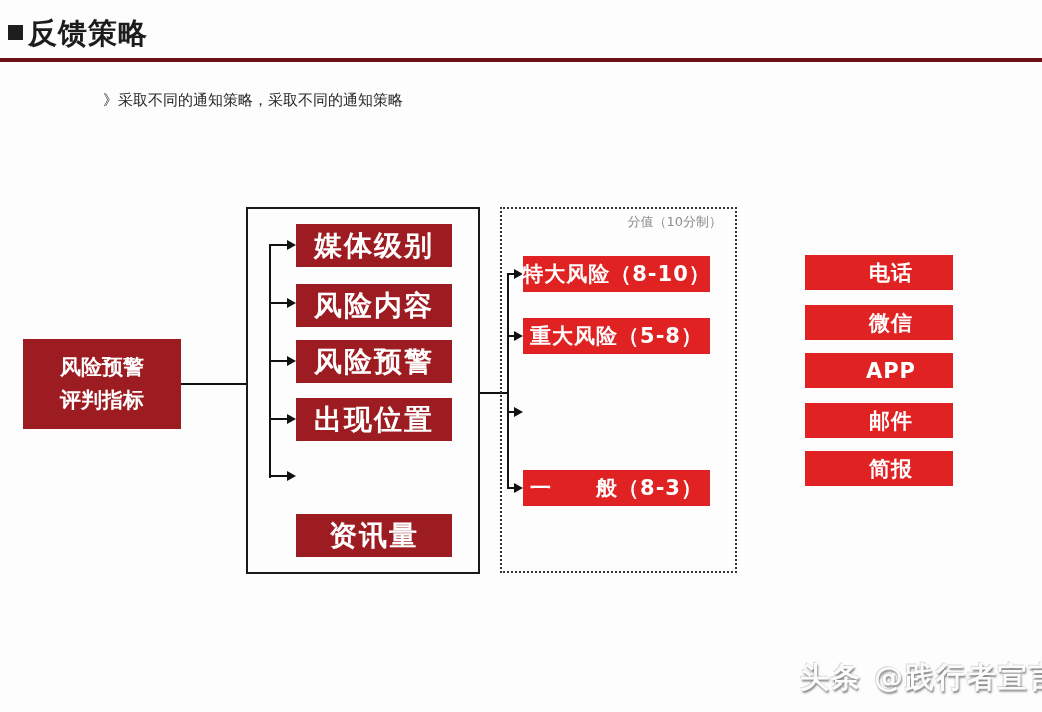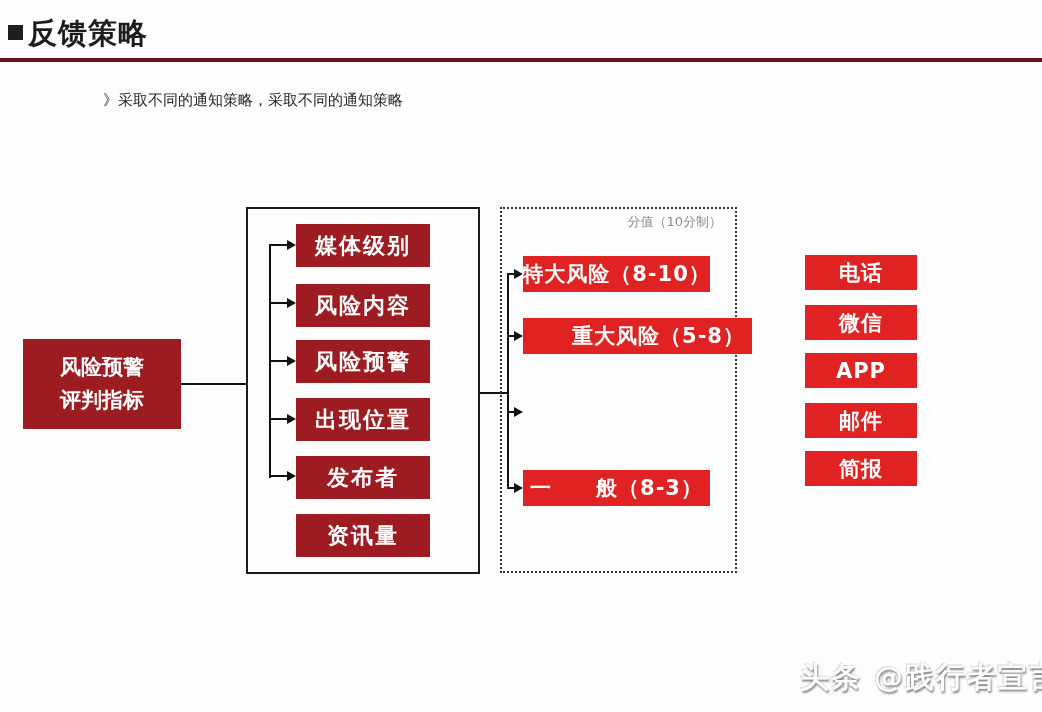--- a/index.html
+++ b/index.html
@@ -31,23 +31,23 @@
     display:flex;align-items:center;justify-content:center;text-align:center;
   }
   .box-bright{
     position:absolute;background:#e02222;color:#fff;font-weight:bold;
     display:flex;align-items:center;justify-content:center;text-align:center;
   }
   .left-box{
     left:23px;top:339px;width:158px;height:90px;
     font-size:21px;line-height:1.55;
   }
-  .ind-box{left:296px;width:134px;height:43px;font-size:22px;letter-spacing:2px;}
+  .ind-box{left:296px;width:156px;height:43px;font-size:28px;letter-spacing:2px;}
   .score-box{left:523px;width:187px;height:36px;font-size:21px;letter-spacing:1px;white-space:pre;}
-  .chan-box{left:805px;width:112px;height:35px;font-size:21px;letter-spacing:1px;}
+  .chan-box{left:805px;width:124px;height:35px;font-size:21px;letter-spacing:1px;padding-left:24px;}
   
   .indicator-frame{
     position:absolute;left:246px;top:207px;width:234px;height:367px;
     border:2px solid #1a1a1a;box-sizing:border-box;background:transparent;
   }
   .score-frame{
     position:absolute;left:500px;top:207px;width:237px;height:366px;
     border:2px dotted #333;box-sizing:border-box;background:transparent;
   }
   .score-frame-label{
@@ -101,41 +101,40 @@
   <div class="arrowhead" style="left:287px;top:356px;"></div>
   <div class="hline" style="left:269px;top:418px;width:19px;"></div>
   <div class="arrowhead" style="left:287px;top:414px;"></div>
   <div class="hline" style="left:269px;top:475px;width:19px;"></div>
   <div class="arrowhead" style="left:287px;top:471px;"></div>
 
   <div class="box-dark ind-box" style="top:224px;">媒体级别</div>
   <div class="box-dark ind-box" style="top:268px;margin-top:16px;">风险内容</div>
   <div class="box-dark ind-box" style="top:340px;">风险预警</div>
   <div class="box-dark ind-box" style="top:398px;">出现位置</div>
-  <div class="box-dark ind-box" style="top:456px;">发布者</div>
   <div class="box-dark ind-box" style="top:514px;">资讯量</div>
 
   <div class="hline" style="left:480px;top:392px;width:29px;"></div>
 
   <div class="score-frame"></div>
   <div class="score-frame-label">分值（10分制）</div>
 
   <div class="vline" style="left:507px;top:273px;height:216px;"></div>
 
   <div class="hline" style="left:507px;top:273px;width:8px;"></div>
   <div class="arrowhead" style="left:514px;top:269px;"></div>
   <div class="hline" style="left:507px;top:335px;width:8px;"></div>
   <div class="arrowhead" style="left:514px;top:331px;"></div>
   <div class="hline" style="left:507px;top:411px;width:8px;"></div>
   <div class="arrowhead" style="left:514px;top:407px;"></div>
   <div class="hline" style="left:507px;top:487px;width:8px;"></div>
   <div class="arrowhead" style="left:514px;top:483px;"></div>
 
   <div class="box-bright score-box" style="top:256px;">特大风险（8-10）</div>
-  <div class="box-bright score-box" style="top:318px;padding-left:42px;">重大风险（5-8）</div>
+  <div class="box-bright score-box" style="top:318px;">重大风险（5-8）</div>
   <div class="box-bright score-box" style="top:470px;">一　　般（8-3）</div>
 
   <div class="box-bright chan-box" style="top:255px;">电话</div>
   <div class="box-bright chan-box" style="top:305px;">微信</div>
   <div class="box-bright chan-box" style="top:353px;">APP</div>
   <div class="box-bright chan-box" style="top:403px;">邮件</div>
   <div class="box-bright chan-box" style="top:451px;">简报</div>
 
   <div class="watermark">头条 @践行者宣言</div>
 

